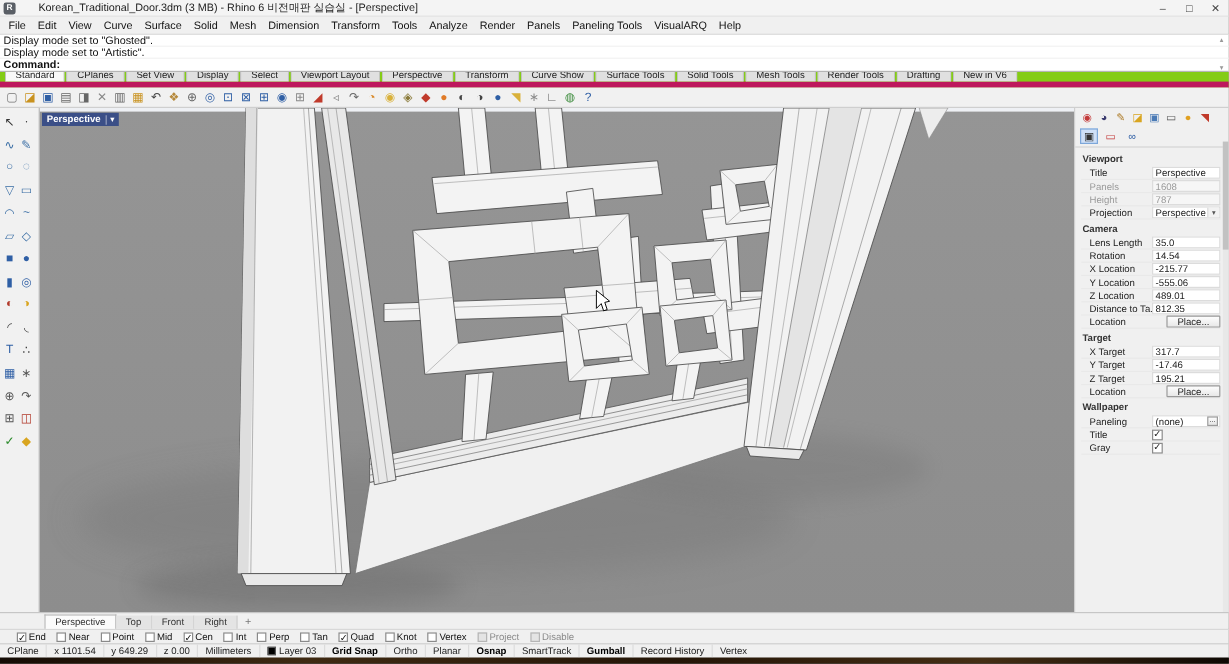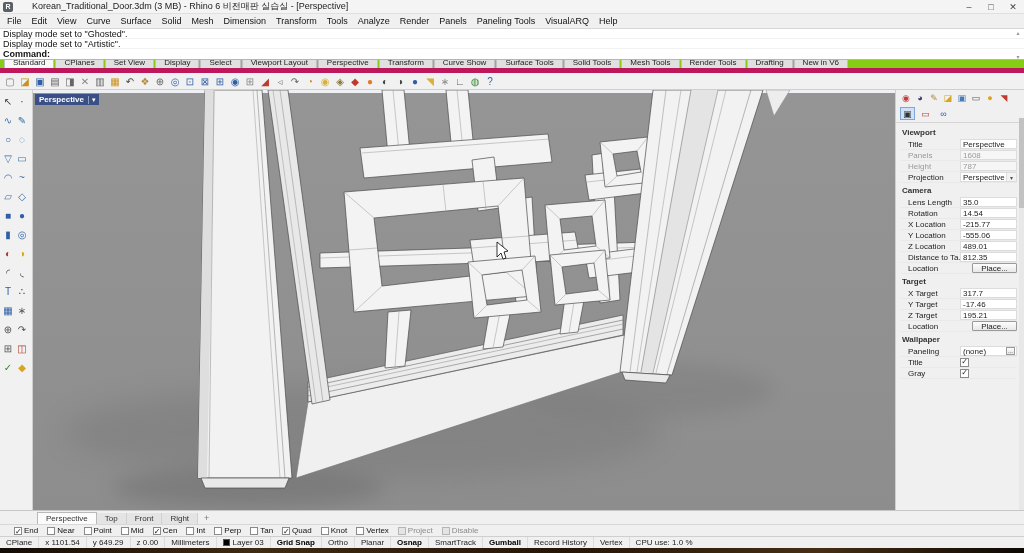--- a/index.html
+++ b/index.html
@@ -628,20 +628,16 @@
         <span>Gumball</span>
       </span>
       <span class="seg">
 
         <span>Record History</span>
       </span>
       <span class="seg">
 
         <span>Vertex</span>
       </span>
-      <span class="seg">
-
-        <span>CPU use: 1.0 %</span>
-      </span>
     </div>
 
 </div>
 <div class="desktop"></div>
 
 </body></html>

